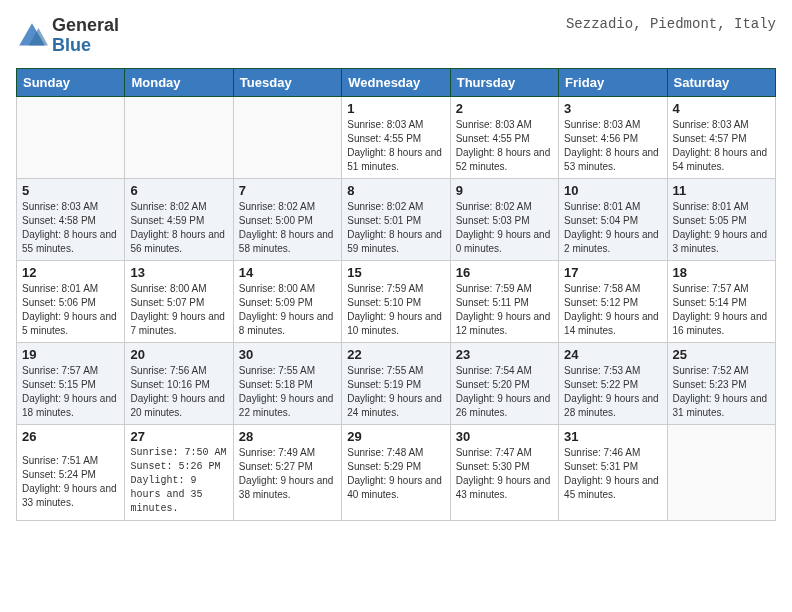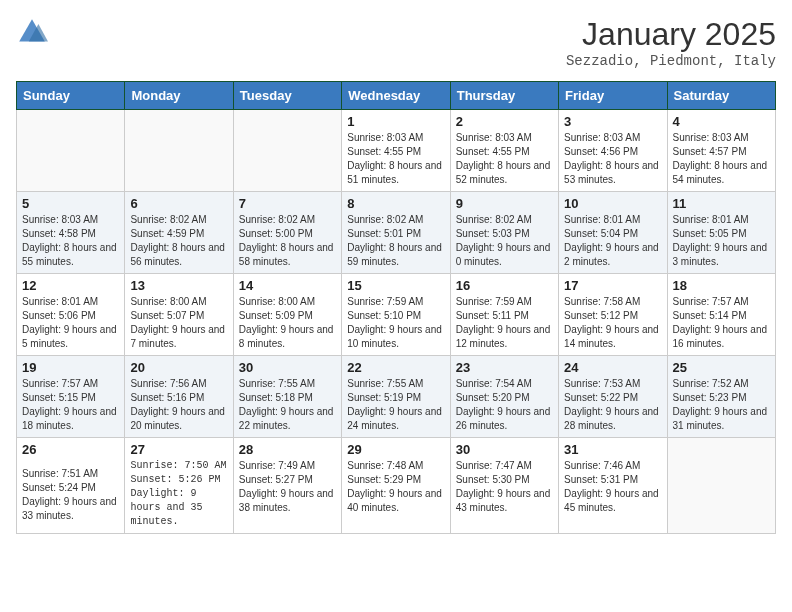--- a/index.html
+++ b/index.html
@@ -88,23 +88,26 @@
   </style>
 </head>
 <body>
 
 <div class="header">
   <div class="logo">
     <svg class="logo-icon" viewBox="0 0 40 40" xmlns="http://www.w3.org/2000/svg">
       <polygon points="20,4 36,32 4,32" fill="#3a7abf" opacity="0.85"></polygon>
       <polygon points="28,10 40,32 16,32" fill="#2e6da4" opacity="0.6"></polygon>
     </svg>
+    <div class="logo-text">
+      <span class="logo-general">General</span><br>
+      <span class="logo-blue">Blue</span>
+    </div>
   </div>
   <div class="title-block">
-    <div class="month-title">January 2025</div>
     <div class="subtitle">Sezzadio, Piedmont, Italy</div>
   </div>
 </div>
 
 <table class="calendar">
   <thead>
     <tr>
     <th>Sunday</th>
         <th>Monday</th>
         <th>Tuesday</th>
@@ -235,21 +238,21 @@
       <tr class="row-shaded">
         <td>
           <div class="day-number">19</div>
           <div class="day-info" style="white-space: pre-line;">Sunrise: 7:57 AM
 Sunset: 5:15 PM
 Daylight: 9 hours and 18 minutes.</div>
         </td>
         <td>
           <div class="day-number">20</div>
           <div class="day-info" style="white-space: pre-line;">Sunrise: 7:56 AM
-Sunset: 5:16 PM
+Sunset: 10:16 PM
 Daylight: 9 hours and 20 minutes.</div>
         </td>
         <td>
           <div class="day-number">30</div>
           <div class="day-info" style="white-space: pre-line;">Sunrise: 7:55 AM
 Sunset: 5:18 PM
 Daylight: 9 hours and 22 minutes.</div>
         </td>
         <td>
           <div class="day-number">22</div>

